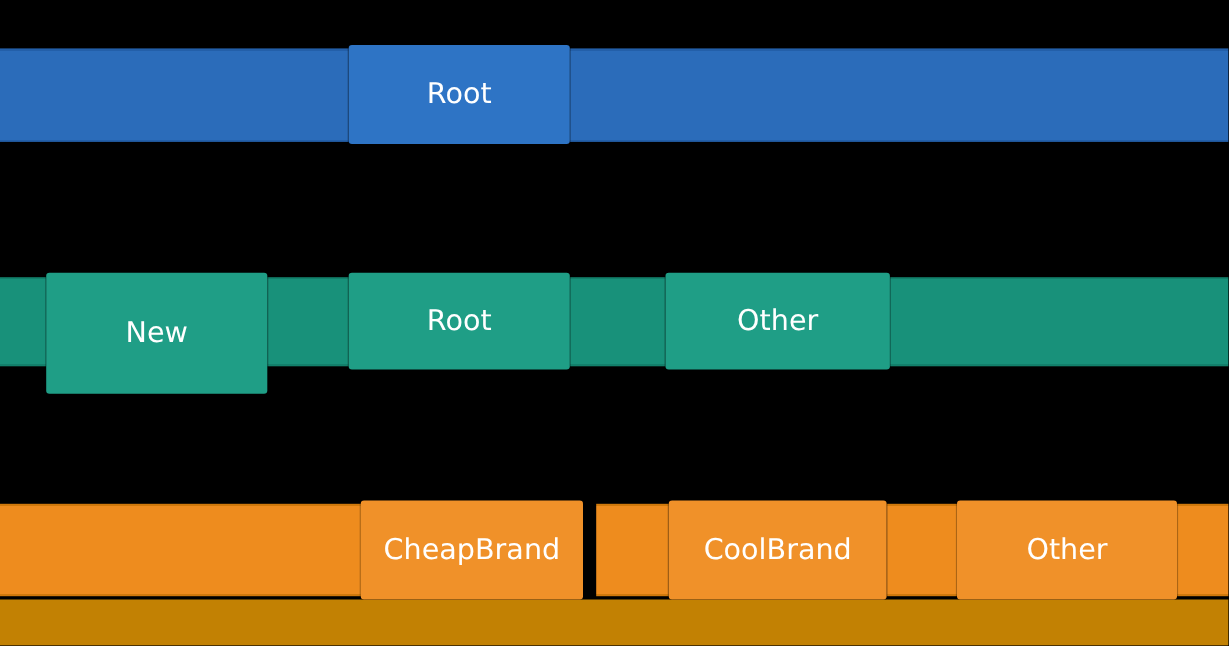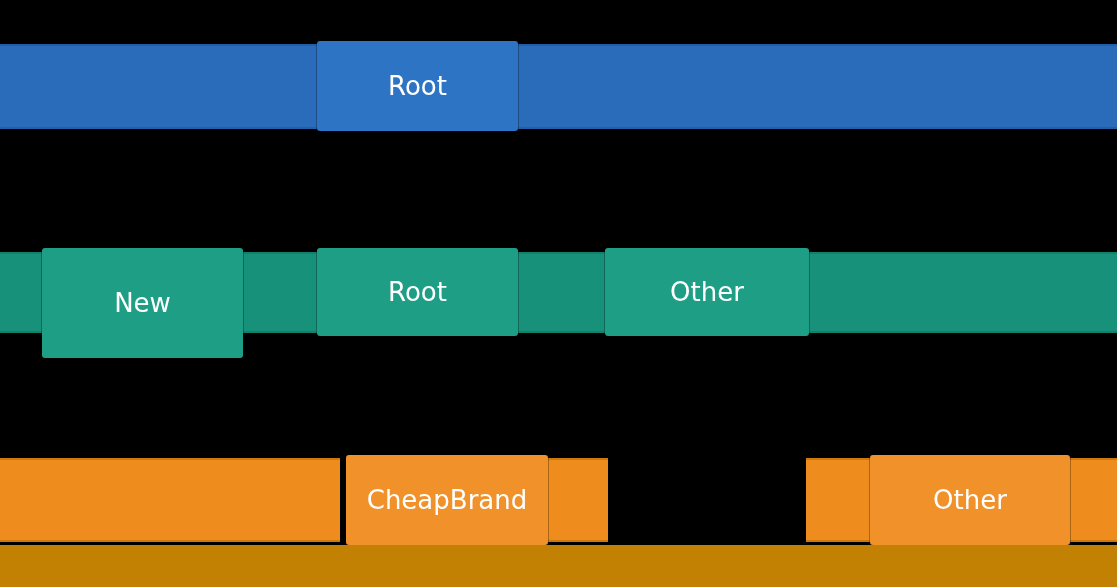--- a/index.html
+++ b/index.html
@@ -66,24 +66,27 @@
   <div class="seg l2 raised" style="left:317px; top:248px; width:201px; height:88px;">
     <span class="lbl">Root</span>
   </div>
   <div class="seg l2 flat" style="left:518px; top:252px; width:87px;  height:81px;"></div>
   <div class="seg l2 raised" style="left:605px; top:248px; width:204px; height:88px;">
     <span class="lbl">Other</span>
   </div>
   <div class="seg l2 flat" style="left:809px; top:252px; width:308px; height:81px;"></div>
 
   <div class="seg l3 flat" style="left:0px;   top:458px; width:340px; height:84px;"></div>
-  <div class="seg l3 raised" style="left:346px; top:455px; width:202px; height:90px;">
+  <div class="seg l3 raised" style="left:328px; top:455px; width:202px; height:90px;">
     <span class="lbl">CheapBrand</span>
   </div>
   <div class="seg l3 flat" style="left:542px; top:458px; width:66px;  height:84px;"></div>
+  <div class="seg l3 raised" style="left:608px; top:455px; width:198px; height:90px;">
+    <span class="lbl">CoolBrand</span>
+  </div>
   <div class="seg l3 flat" style="left:806px; top:458px; width:64px;  height:84px;"></div>
   <div class="seg l3 raised" style="left:870px; top:455px; width:200px; height:90px;">
     <span class="lbl">Other</span>
   </div>
   <div class="seg l3 flat" style="left:1070px; top:458px; width:47px; height:84px;"></div>
 
   <div class="strip" style="left:0px; top:545px; width:1117px; height:42px;"></div>
 
 </div>
 

